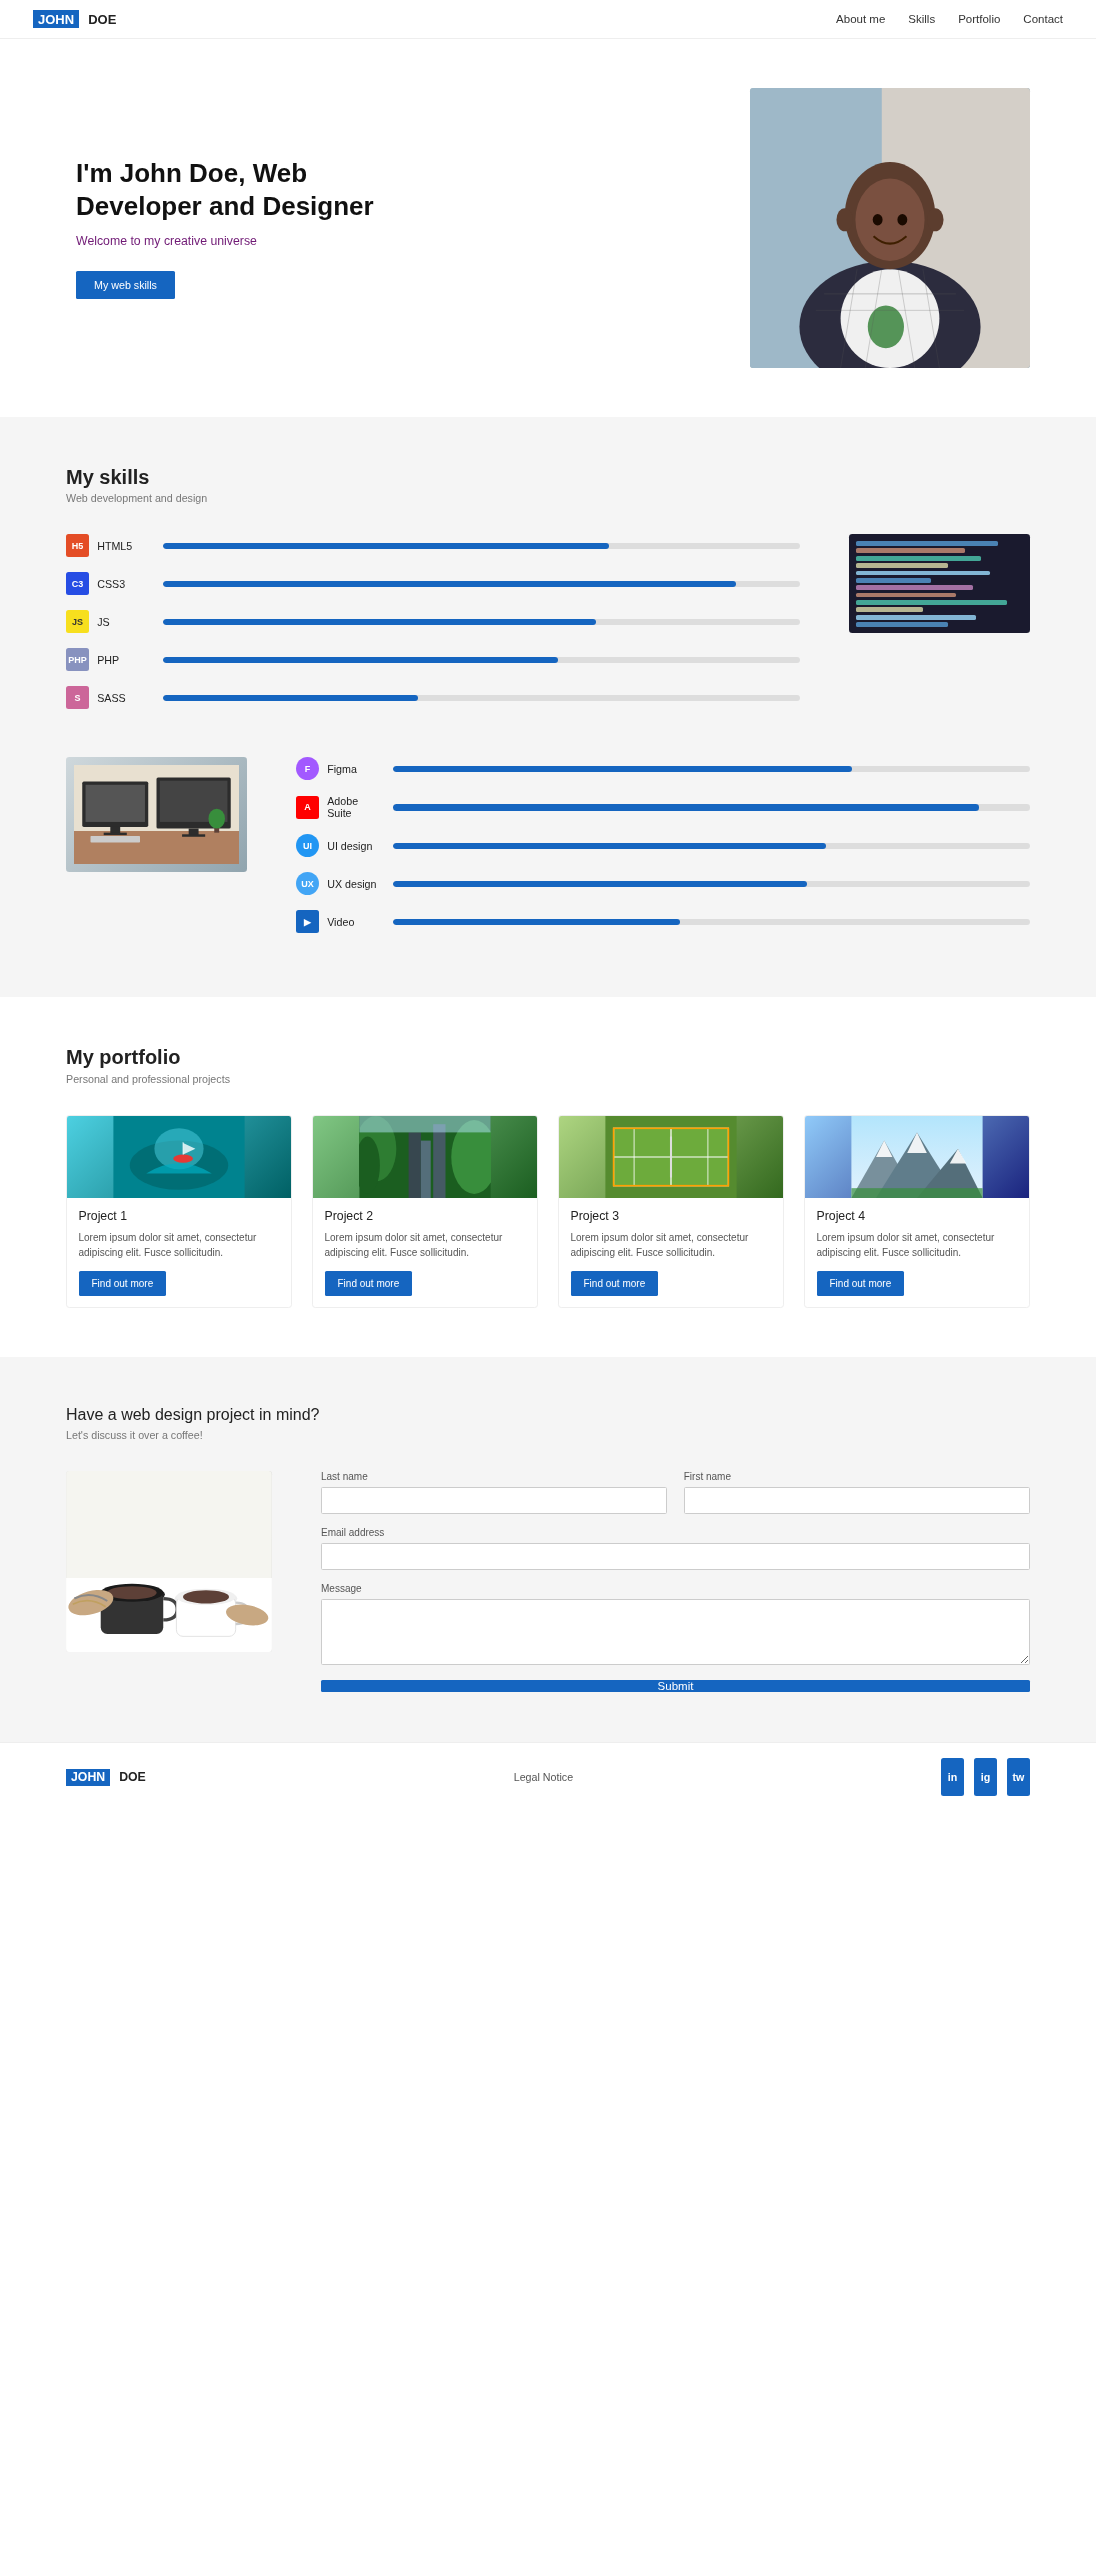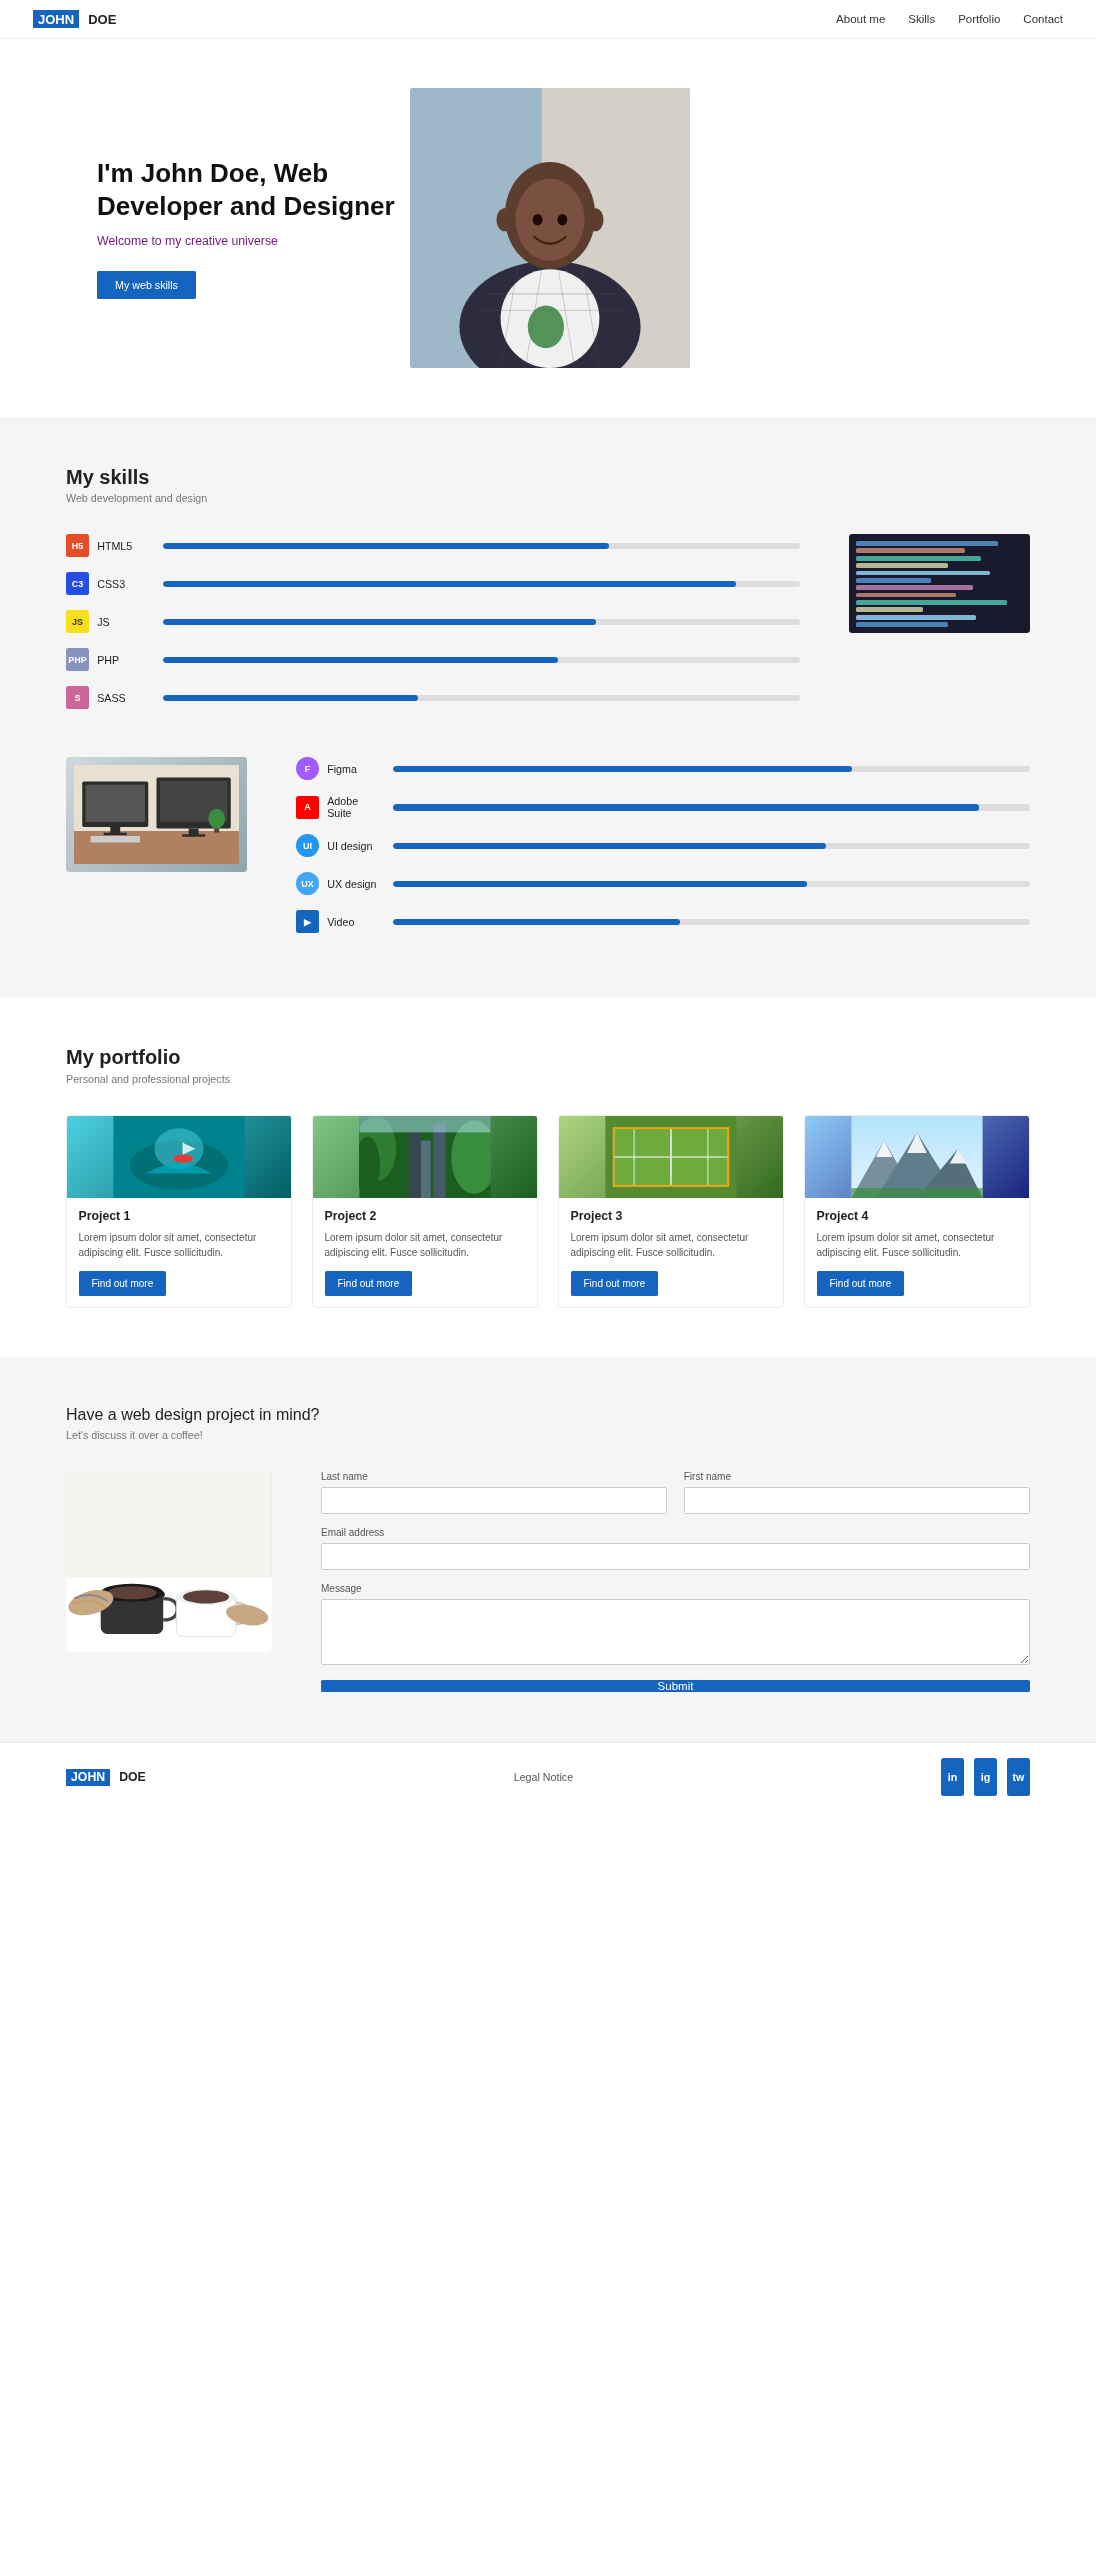--- a/index.html
+++ b/index.html
@@ -35,23 +35,25 @@
     .nav-links a {
       text-decoration: none;
       color: #333;
       font-size: 11.5px;
     }
 
     
     .hero {
       display: flex;
       align-items: center;
-      padding: 49px 66px 49px 97px;
+      justify-content: space-between;
+      padding: 49px 66px 49px 38px;
       background: #fff;
       min-height: 346px;
+      margin-left: 38px;
     }
     .hero-text { flex: 1; max-width: 313px; }
     .hero-text h1 { font-size: 26px; font-weight: 700; line-height: 1.25; margin-bottom: 11.5px; color: #111; }
     .hero-text p { font-size: 12.3px; color: #701a75; margin-bottom: 23px; }
     .btn-blue {
       background: #1565C0;
       color: #fff;
       border: none;
       padding: 8.2px 18px;
       font-size: 10.7px;
@@ -176,21 +178,21 @@
       gap: 20px;
       margin-top: 20px;
     }
     .portfolio-card {
       background: #fff;
       border: 0.8px solid #eee;
       border-radius: 3.3px;
       overflow: hidden;
     }
     .portfolio-card-body { padding: 11.5px; }
-    .portfolio-card-title { font-size: 12.3px; font-weight: 700; margin-bottom: 6.6px; }
+    .portfolio-card-title { font-size: 12.3px; font-weight: 400; margin-bottom: 6.6px; }
     .portfolio-card-text { font-size: 10px; color: #555; line-height: 1.5; margin-bottom: 11.5px; }
     .btn-find {
       background: #1565C0;
       color: #fff;
       border: none;
       padding: 6.6px 13px;
       font-size: 10px;
       cursor: pointer;
       border-radius: 1.6px;
     }

